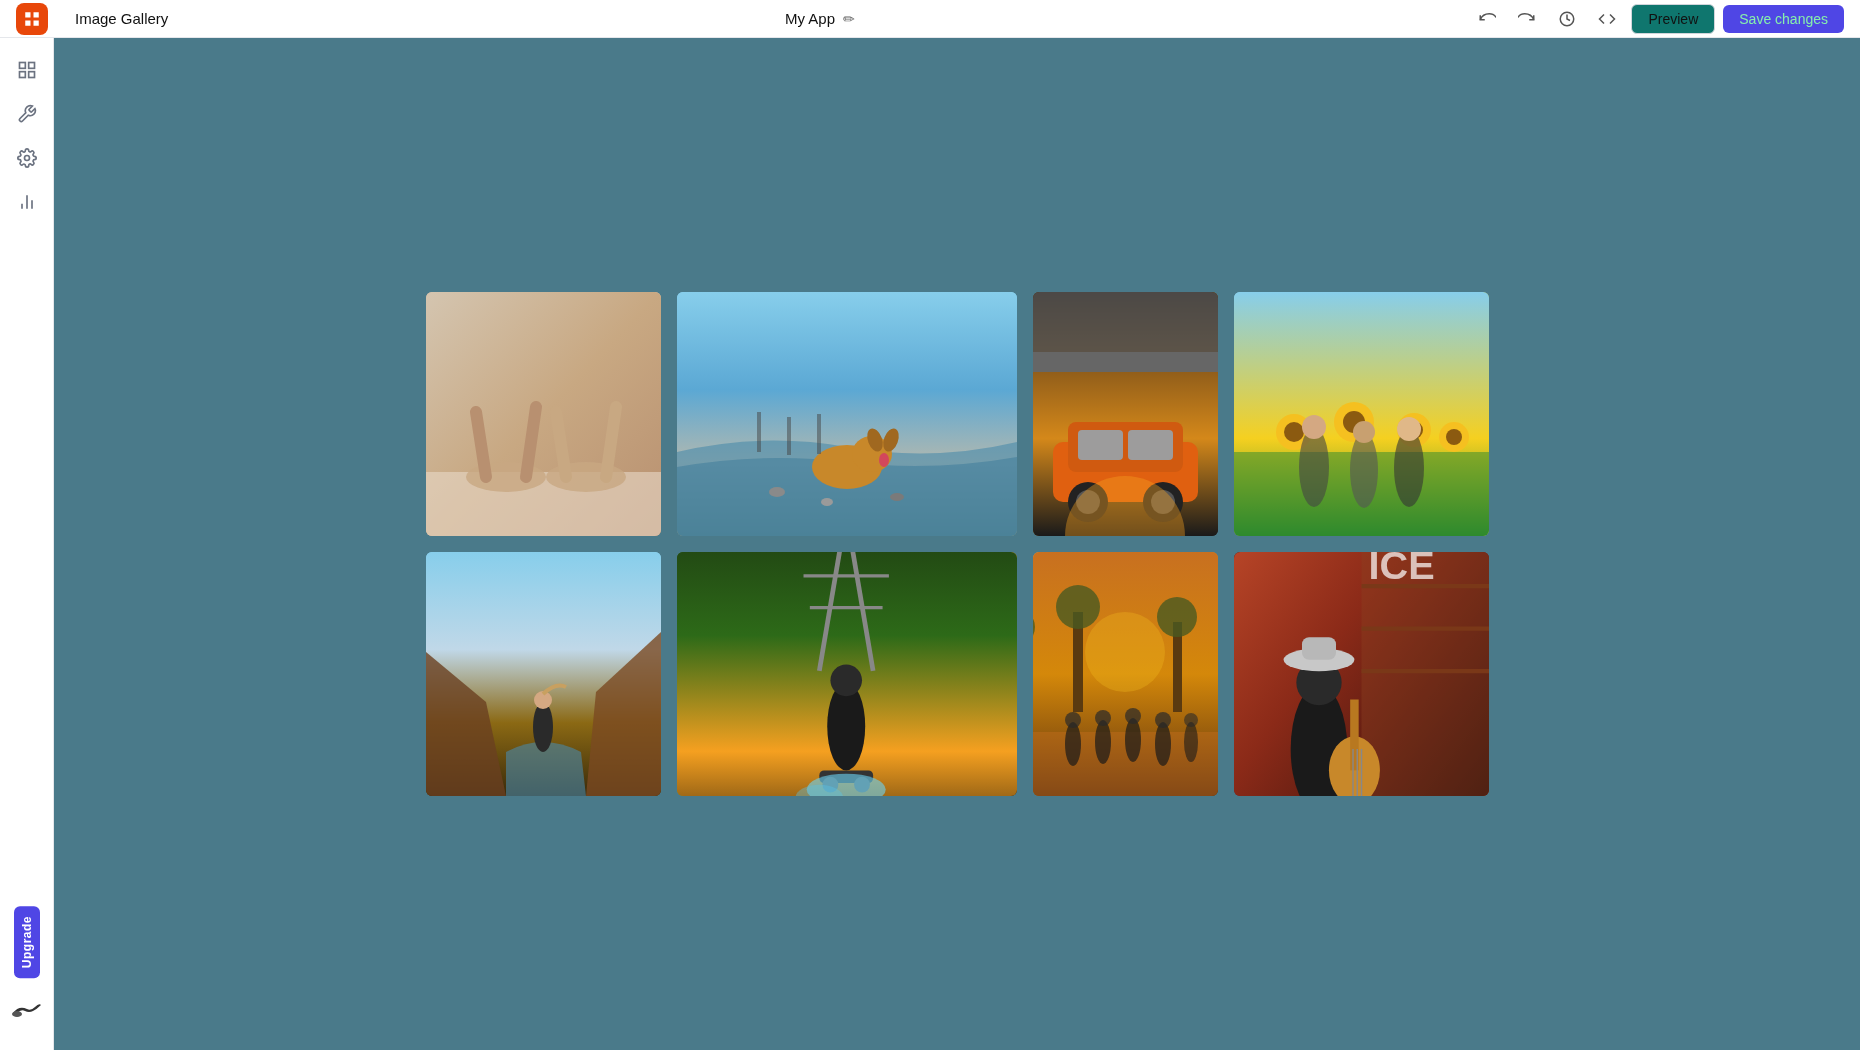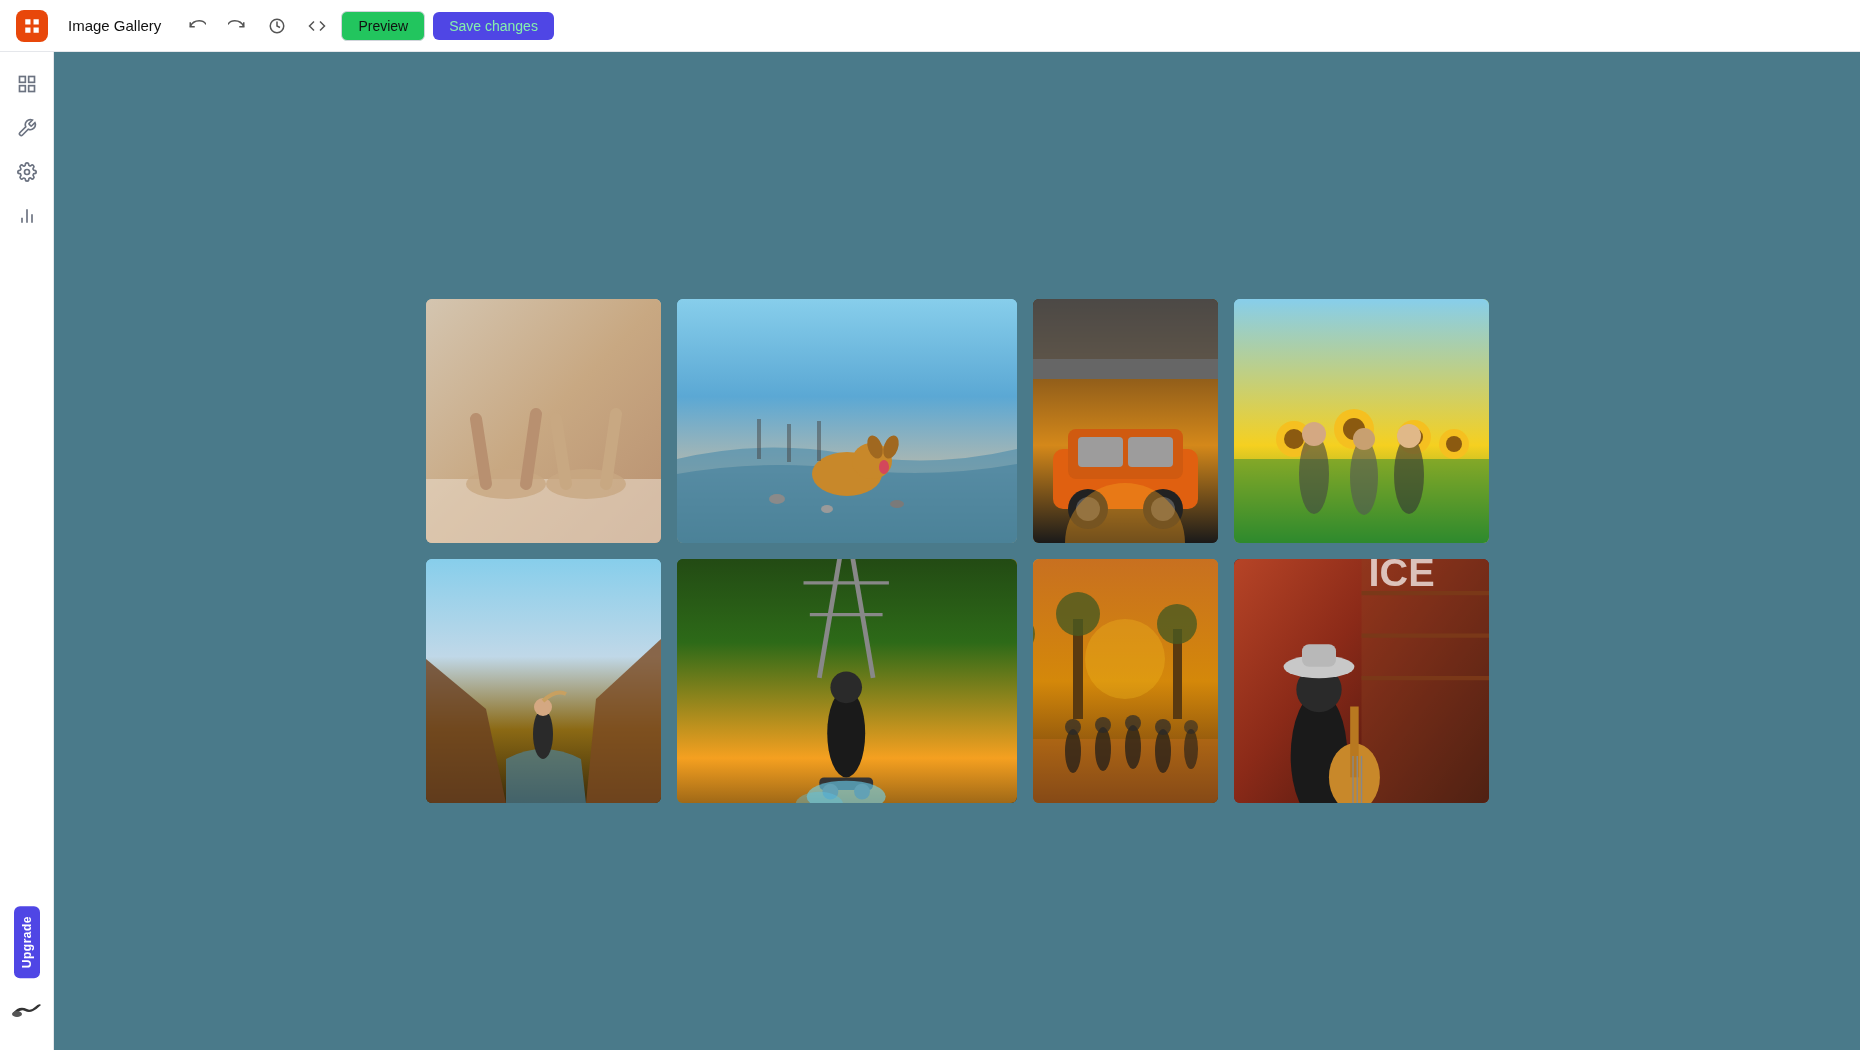--- a/index.html
+++ b/index.html
@@ -1,26 +1,26 @@
 <!DOCTYPE html>
 <html><head>
   <meta charset="utf-8">
   <style>
     * { margin: 0; padding: 0; box-sizing: border-box; }
     body { width: 1860px; height: 1050px; overflow: hidden; font-family: -apple-system, BlinkMacSystemFont, 'Segoe UI', sans-serif; background: #fff; display: flex; flex-direction: column; }
 
     
     .header {
-      height: 52px;
+      height: 38px;
       background: #fff;
       border-bottom: 1px solid #e5e7eb;
       display: flex;
       align-items: center;
       padding: 0 16px;
-      gap: 20px;
+      gap: 27px;
       flex-shrink: 0;
       z-index: 10;
     }
     .header-logo {
       width: 32px; height: 32px;
       background: #e8470a;
       border-radius: 8px;
       display: flex; align-items: center; justify-content: center;
       flex-shrink: 0;
     }
@@ -57,21 +57,21 @@
     .header-icon-btn {
       width: 32px; height: 32px;
       border: none; background: transparent; cursor: pointer;
       display: flex; align-items: center; justify-content: center;
       border-radius: 4px;
       color: #555;
     }
     .header-icon-btn svg { width: 18px; height: 18px; }
     .btn-preview {
       border: 1px solid #d1d5db;
-      background: #22c55e;
+      background: #0f766e;
       border-radius: 6px;
       padding: 6px 16px;
       font-size: 14px;
       cursor: pointer;
       color: #111;
     }
     .btn-save {
       border: none;
       background: #4f46e5;
       border-radius: 6px;
@@ -171,20 +171,24 @@
 <body>
 
 <div class="header">
   <div class="header-logo">
     <svg viewBox="0 0 24 24" fill="white">
         <path d="M3 3h7v7H3zm11 0h7v7h-7zM3 14h7v7H3zm11 0h7v7h-7z"></path>
       </svg>
   </div>
   <span class="header-app-name">Image Gallery</span>
 
+  <div class="header-center">
+    <span class="header-title">My App</span>
+    <span class="header-edit-icon">✏</span>
+  </div>
 
   <div class="header-right">
     <button class="header-icon-btn" title="Undo">
       <svg viewBox="0 0 24 24" fill="none" stroke="currentColor" stroke-width="2">
           <path d="M3 7v6h6"></path>
           <path d="M3 13C5 8 9.5 5 15 5c4 0 7.5 2 9 5"></path>
         </svg>
     </button>
     <button class="header-icon-btn" title="Redo">
       <svg viewBox="0 0 24 24" fill="none" stroke="currentColor" stroke-width="2">

